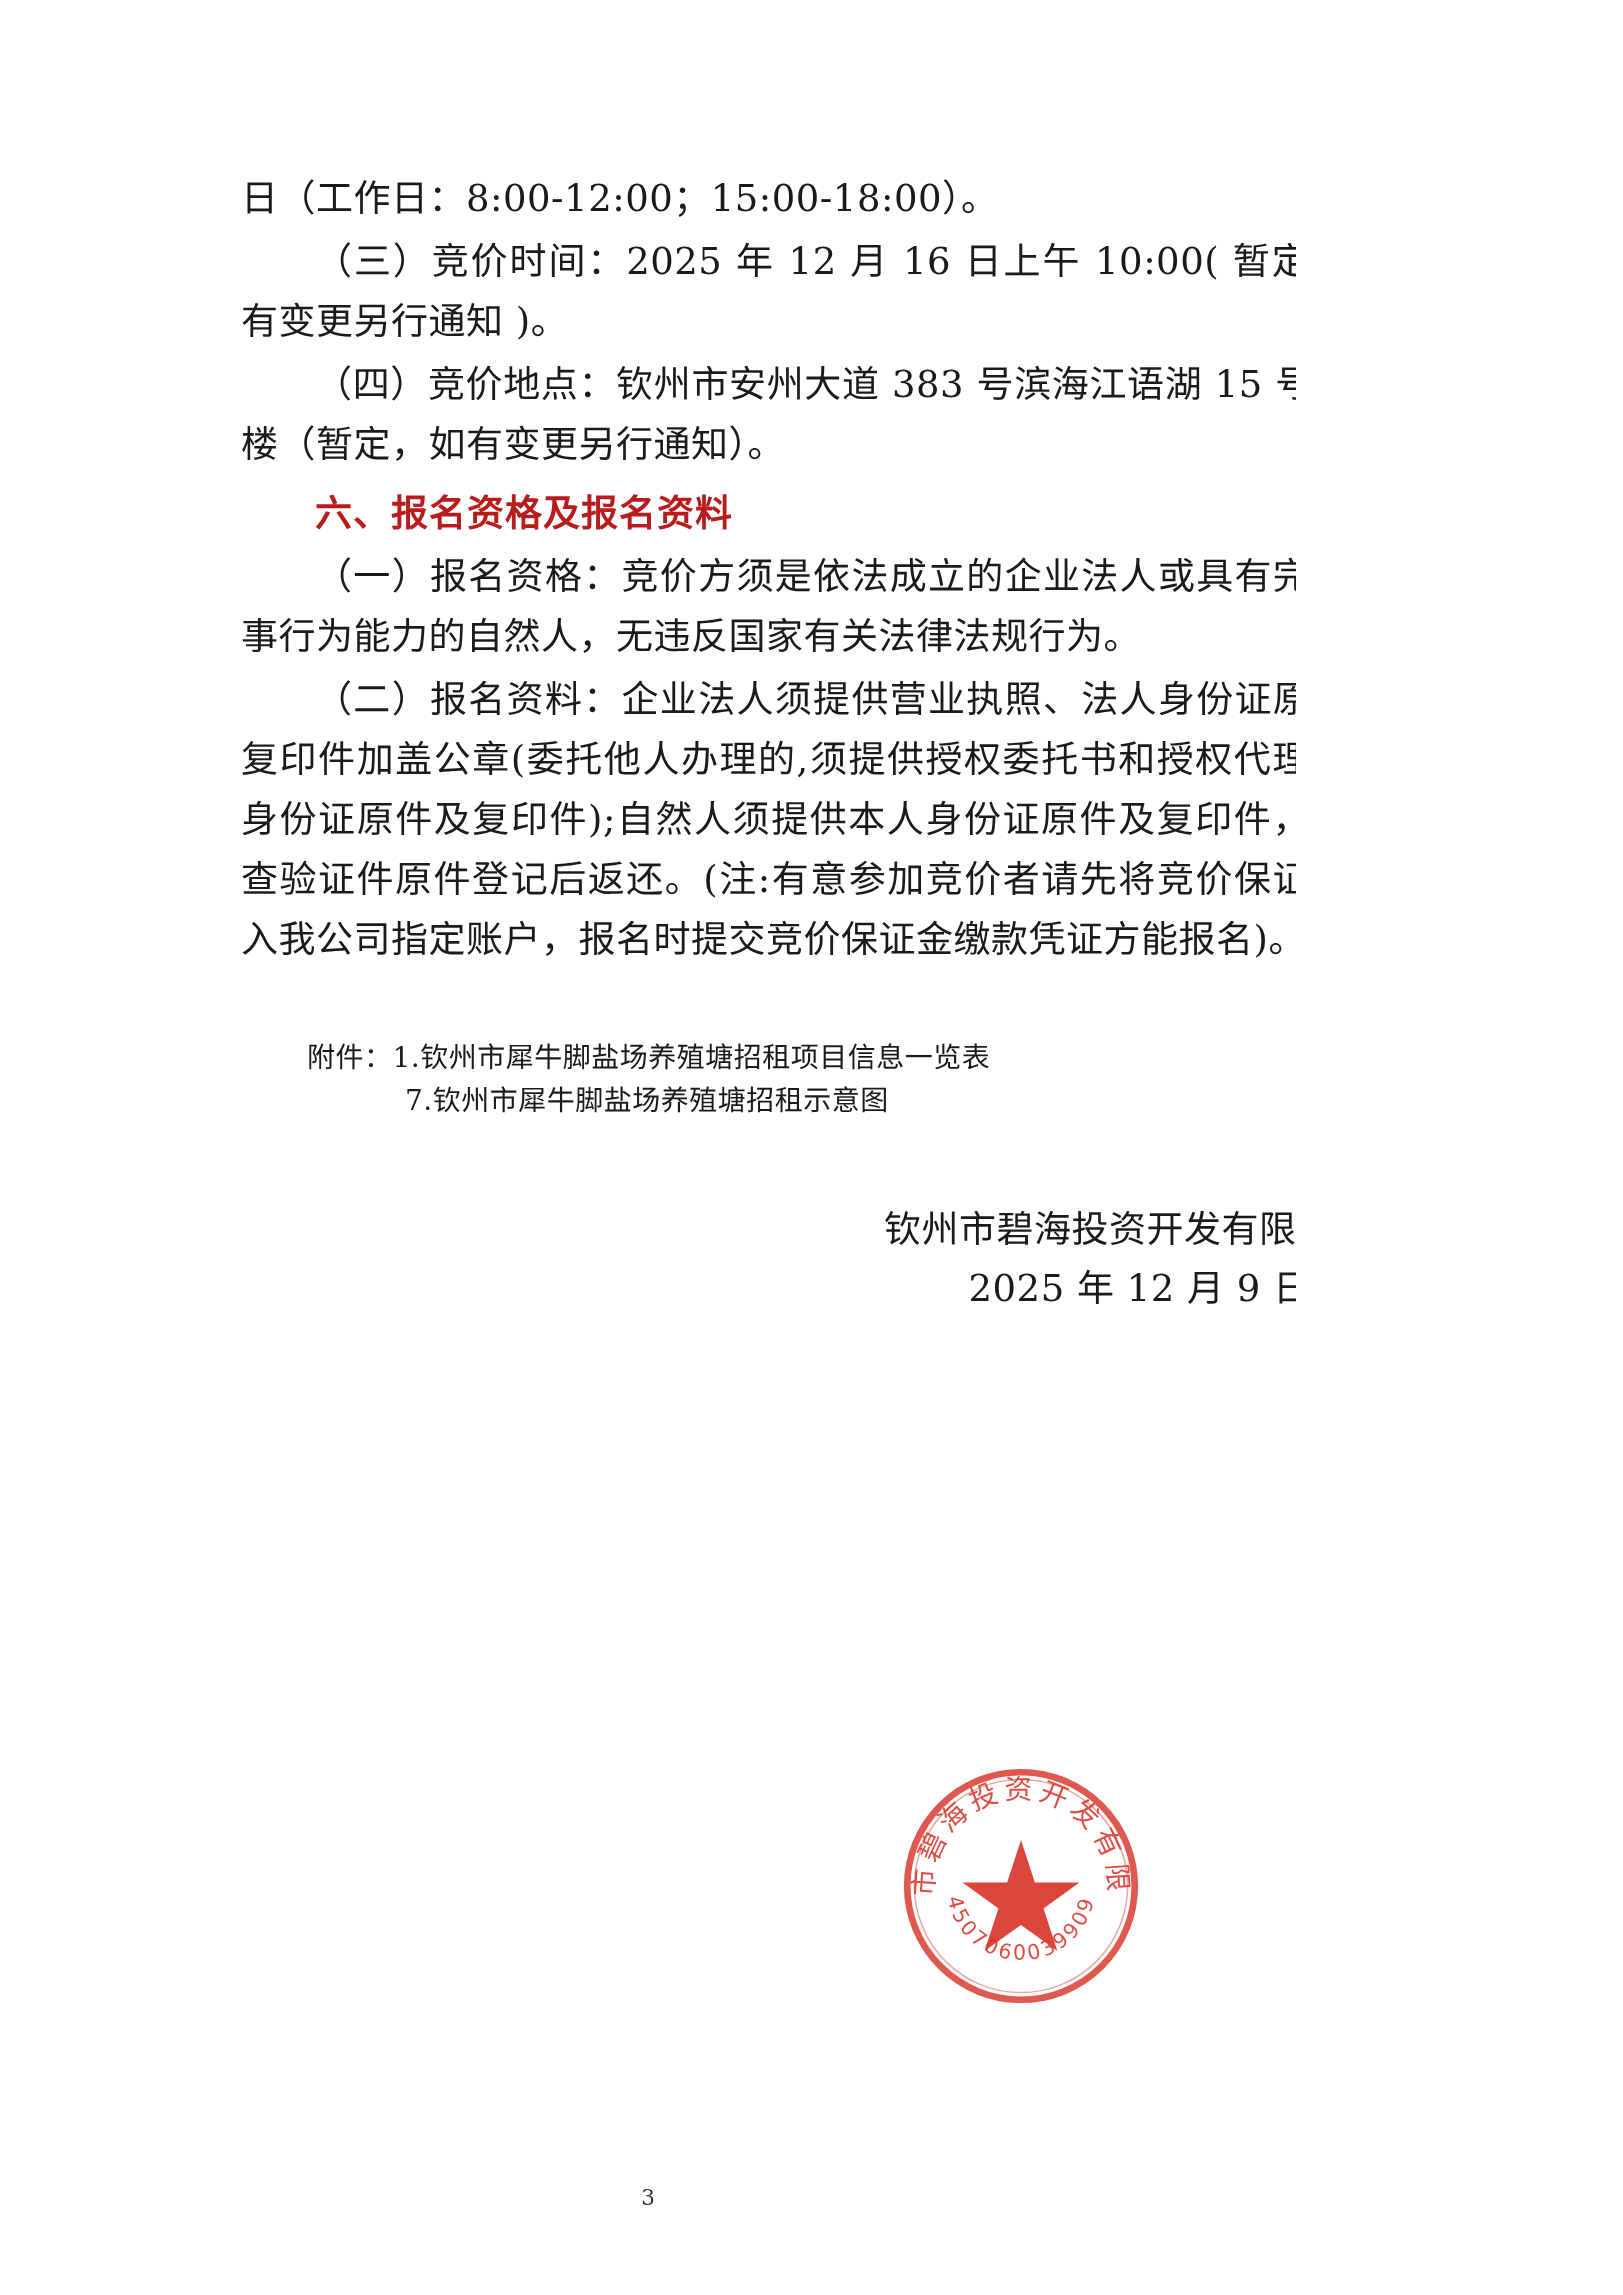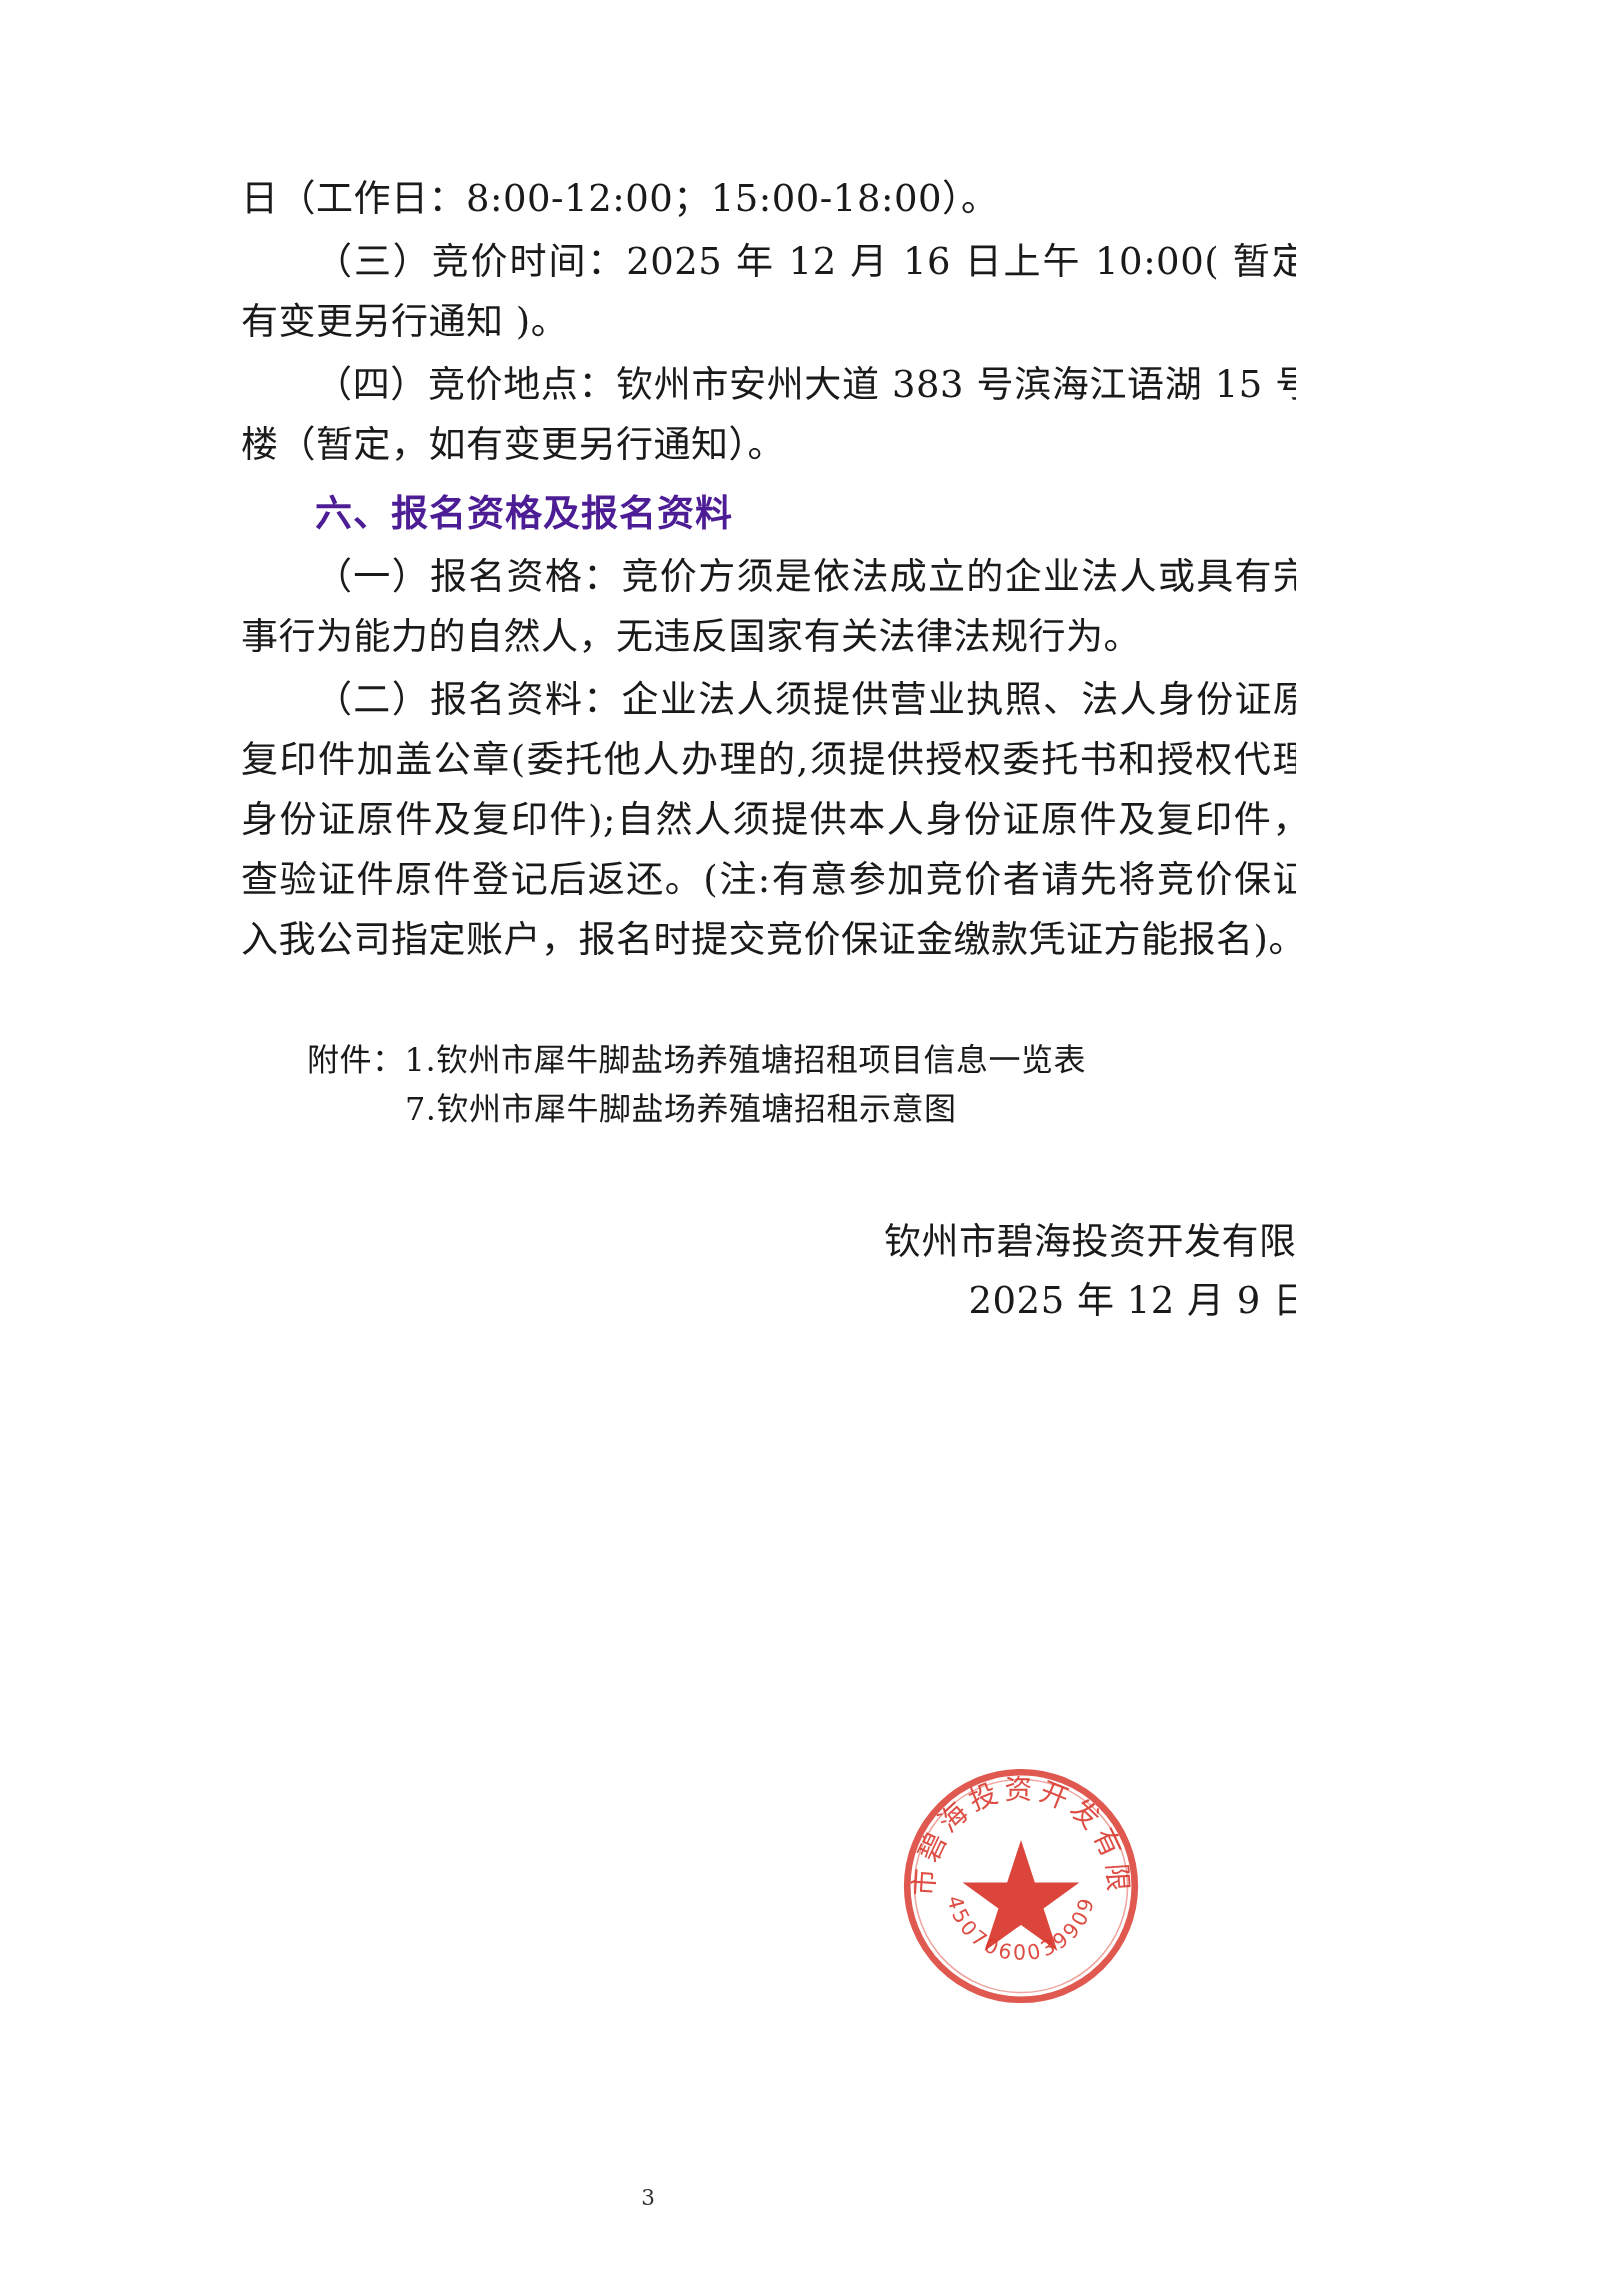--- a/index.html
+++ b/index.html
@@ -33,29 +33,29 @@
     text-align: justify;
   }
   .para.indent {
     text-indent: 74px;
   }
   .heading {
     font-family: "DejaVu Serif", serif;
     font-size: 37px;
     font-weight: bold;
     line-height: 1.62;
-    color: #4c1d95;
+    color: #b91c1c;
     letter-spacing: 1px;
     margin: 9.2px 0 3.1px 0;
     text-indent: 74px;
   }
   .attach-block {
     margin-top: 66px;
     font-family: "DejaVu Serif", serif;
-    font-size: 32px;
+    font-size: 28px;
     line-height: 1.55;
     color: #1a1a1a;
     letter-spacing: 0.5px;
   }
   .attach-line1 {
     padding-left: 66px;
     white-space: nowrap;
   }
   .attach-line2 {
     padding-left: 164px;

